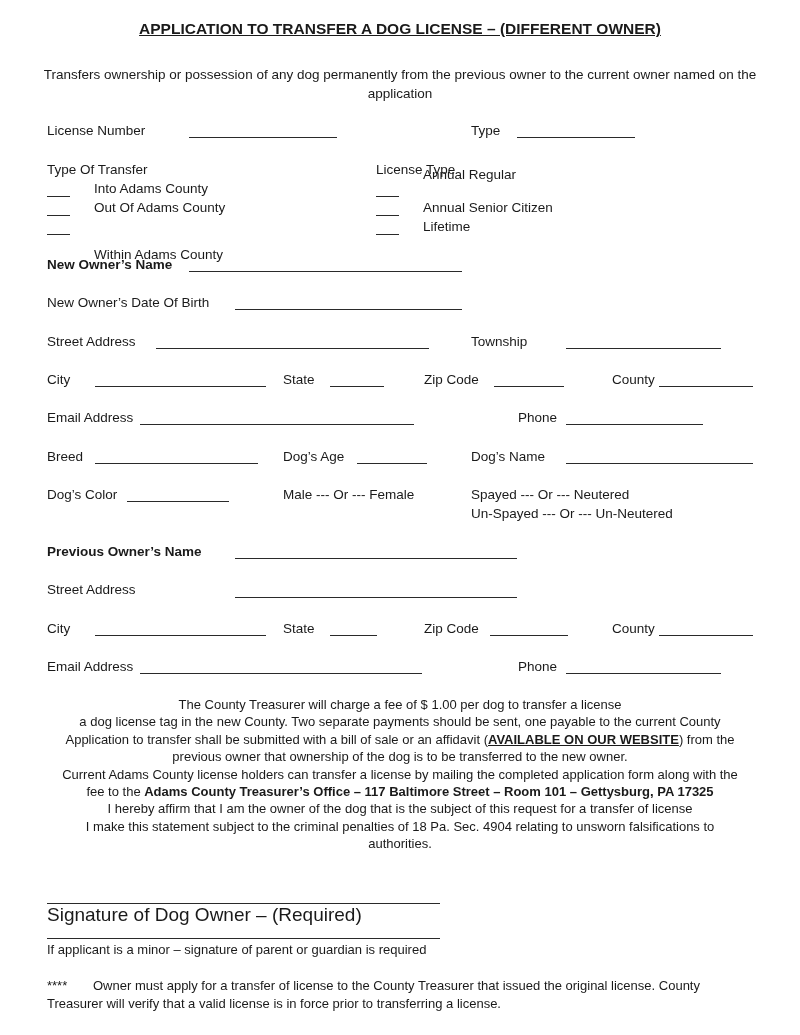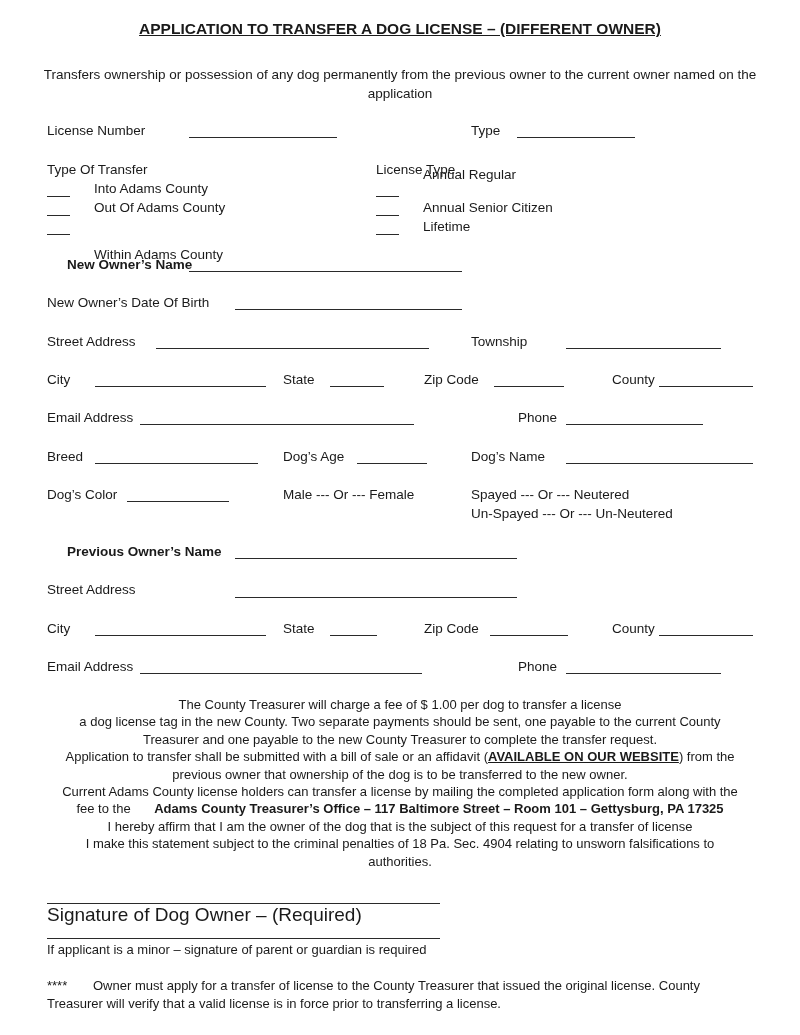--- a/index.html
+++ b/index.html
@@ -3,21 +3,21 @@
 <meta charset="utf-8">
 <style>
   html, body { margin: 0; padding: 0; background: #ffffff; }
   body { width: 800px; height: 1035px; position: relative; overflow: hidden;
          font-family: "Liberation Sans", sans-serif; color: #1a1a1a; font-size: 13.5px; }
   .abs { position: absolute; white-space: nowrap; line-height: 16px; }
   .title { left: 0; width: 800px; top: 21px; text-align: center; font-weight: bold;
            font-size: 15.5px; text-decoration: underline; }
   .subtitle { left: 40px; width: 720px; top: 65px; text-align: center; white-space: normal; line-height: 19px; }
   .line { position: absolute; height: 0; border-bottom: 1px solid #2a2a2a; }
-  .bold { font-weight: bold; margin-left: 20px; }
+  .bold { font-weight: bold; }
   .notes { position: absolute; left: 30px; width: 740px; top: 696px; text-align: center;
            line-height: 17.4px; font-size: 13px; }
   .notes div { white-space: nowrap; }
   .u { text-decoration: underline; font-weight: bold; }
   .footer { position: absolute; left: 47px; width: 700px; top: 977px; line-height: 18px; font-size: 13px; white-space: normal; }
   .stars { display: inline-block; width: 46px; }
 </style>
 </head>
 <body>
 
@@ -99,21 +99,20 @@
 <div class="line" style="left:659px;top:635px;width:94px;"></div>
 
 <div class="abs" style="left:47px;top:659px;">Email Address</div>
 <div class="line" style="left:140px;top:673px;width:282px;"></div>
 <div class="abs" style="left:518px;top:659px;">Phone</div>
 <div class="line" style="left:566px;top:673px;width:155px;"></div>
 
 <div class="notes">
   <div>The County Treasurer will charge a fee of $ 1.00 per dog to transfer a license</div>
   <div>a dog license tag in the new County. Two separate payments should be sent, one payable to the current County</div>
-  <div>Treasurer and one payable to the new County Treasurer to complete the transfer request.</div>
   <div><span>Application to transfer shall be submitted with a bill of sale or an affidavit (</span><span class="u">AVAILABLE ON OUR WEBSITE</span><span>) from the</span></div>
   <div>previous owner that ownership of the dog is to be transferred to the new owner.</div>
   <div>Current Adams County license holders can transfer a license by mailing the completed application form along with the</div>
   <div><span>fee to the </span><span class="bold">Adams County Treasurer’s Office – 117 Baltimore Street – Room 101 – Gettysburg, PA 17325</span></div>
   <div>I hereby affirm that I am the owner of the dog that is the subject of this request for a transfer of license</div>
   <div>I make this statement subject to the criminal penalties of 18 Pa. Sec. 4904 relating to unsworn falsifications to</div>
   <div>authorities.</div>
 </div>
 
 <div class="line" style="left:47px;top:903px;width:393px;"></div>

